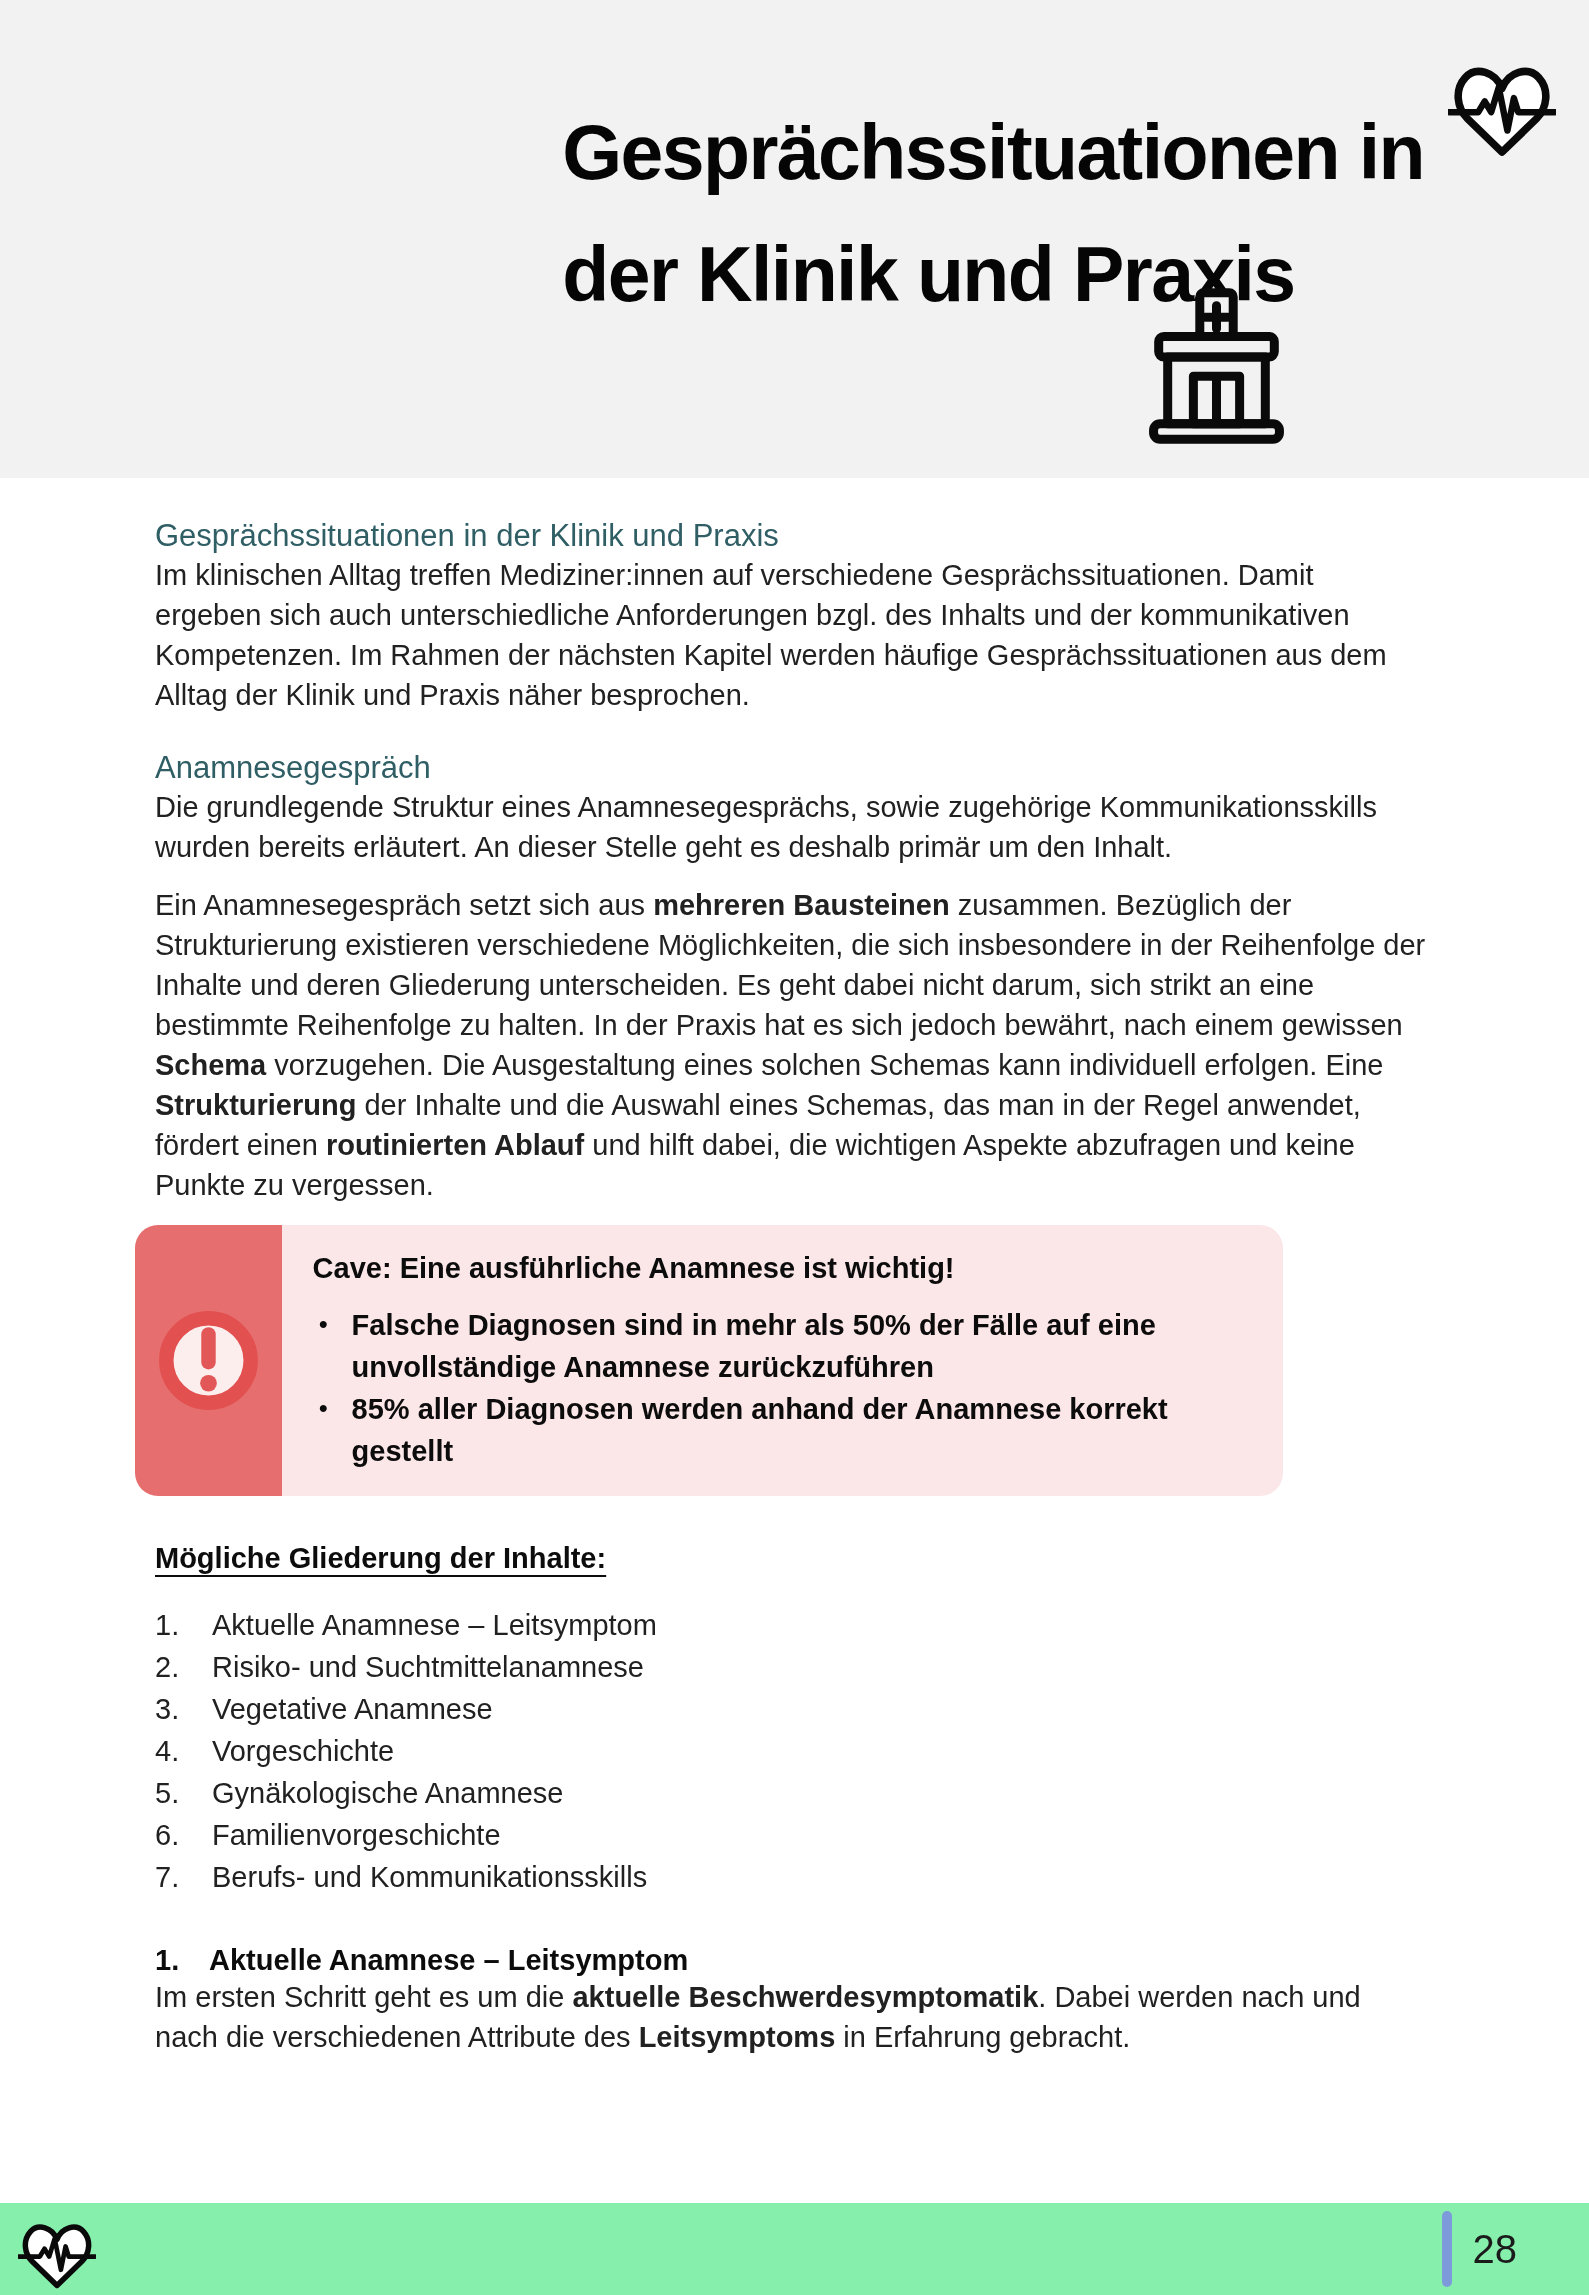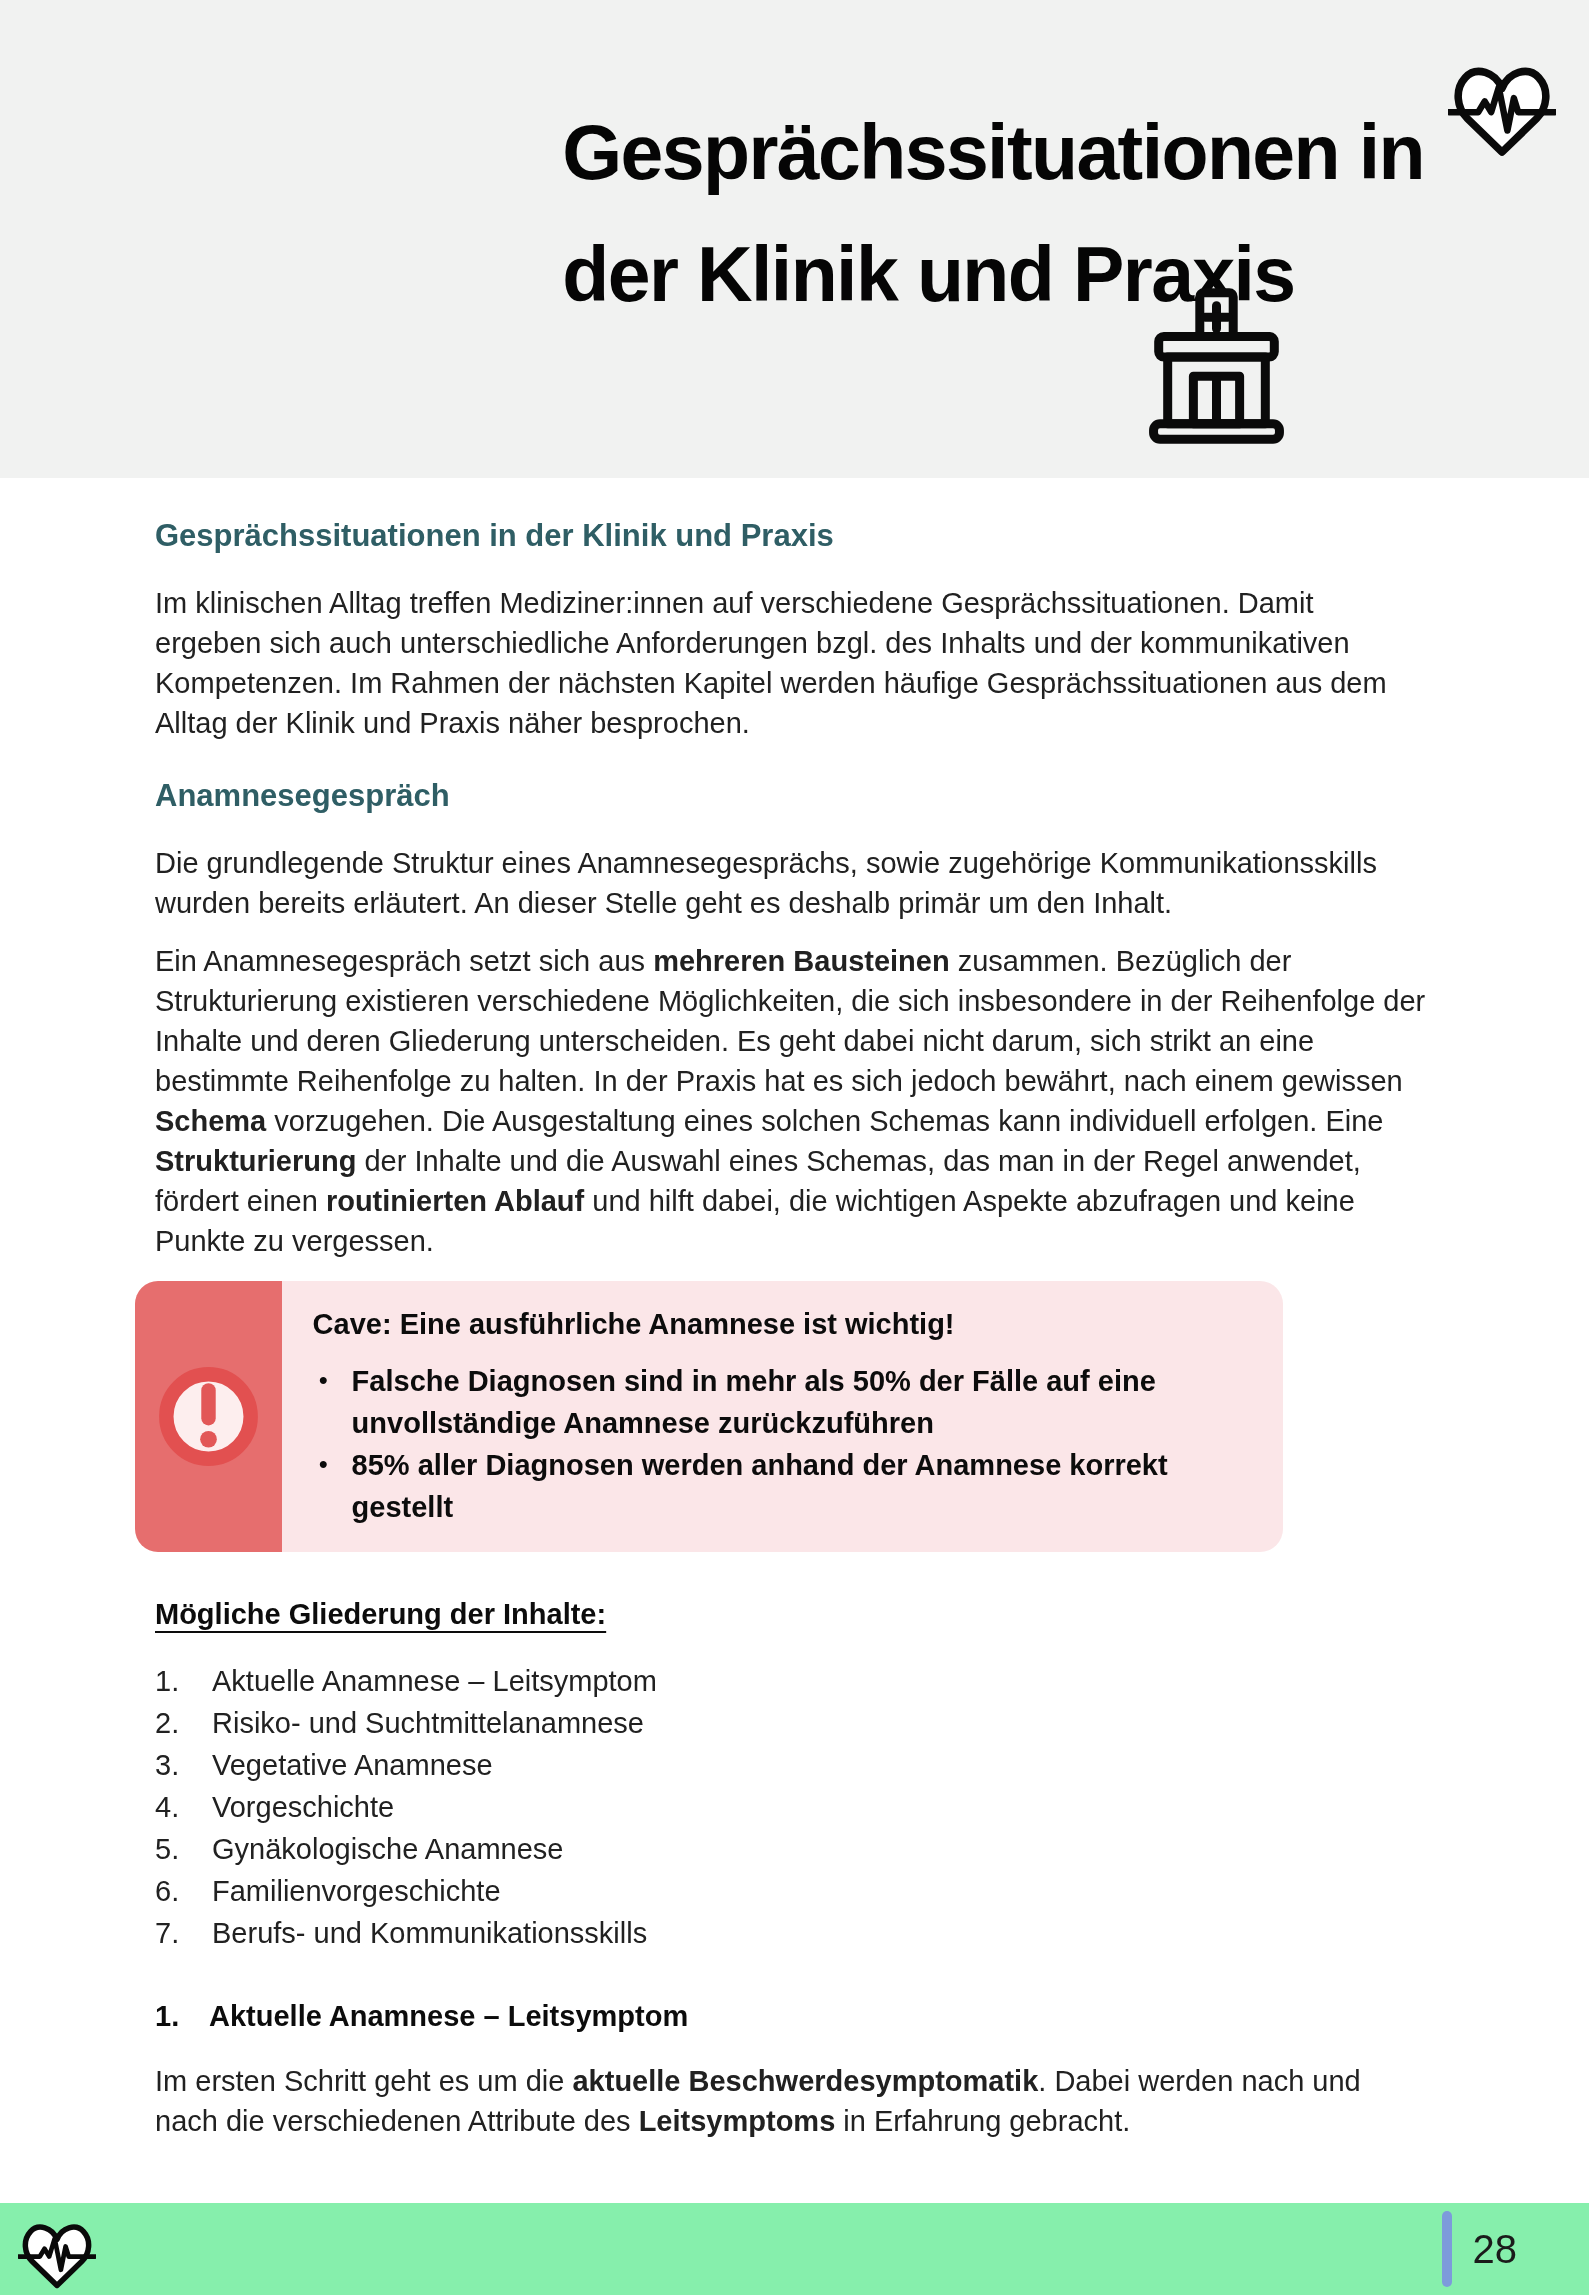--- a/index.html
+++ b/index.html
@@ -36,28 +36,27 @@
     position:absolute;
     top:278px; left:1133px;
     width:167px; height:176px;
   }
   
   .content { padding:19.6px 163px 0 155px; }
   h2.sec {
     color:#2f5e65;
     font-size:31px;
     line-height:38px;
-    font-weight:bold;
+    font-weight:normal;
     margin-top:19.6px;
   }
   h2.sec.gap { margin-top:34px; }
   p.body {
     font-size:29px;
     line-height:40px;
-    margin-top:28px;
     color:#212121;
   }
   p.body.tight { margin-top:18px; }
   
   .callout {
     display:flex;
     margin-top:19.6px;
     margin-left:-20.4px;
     width:1148px;
     min-height:216px;

